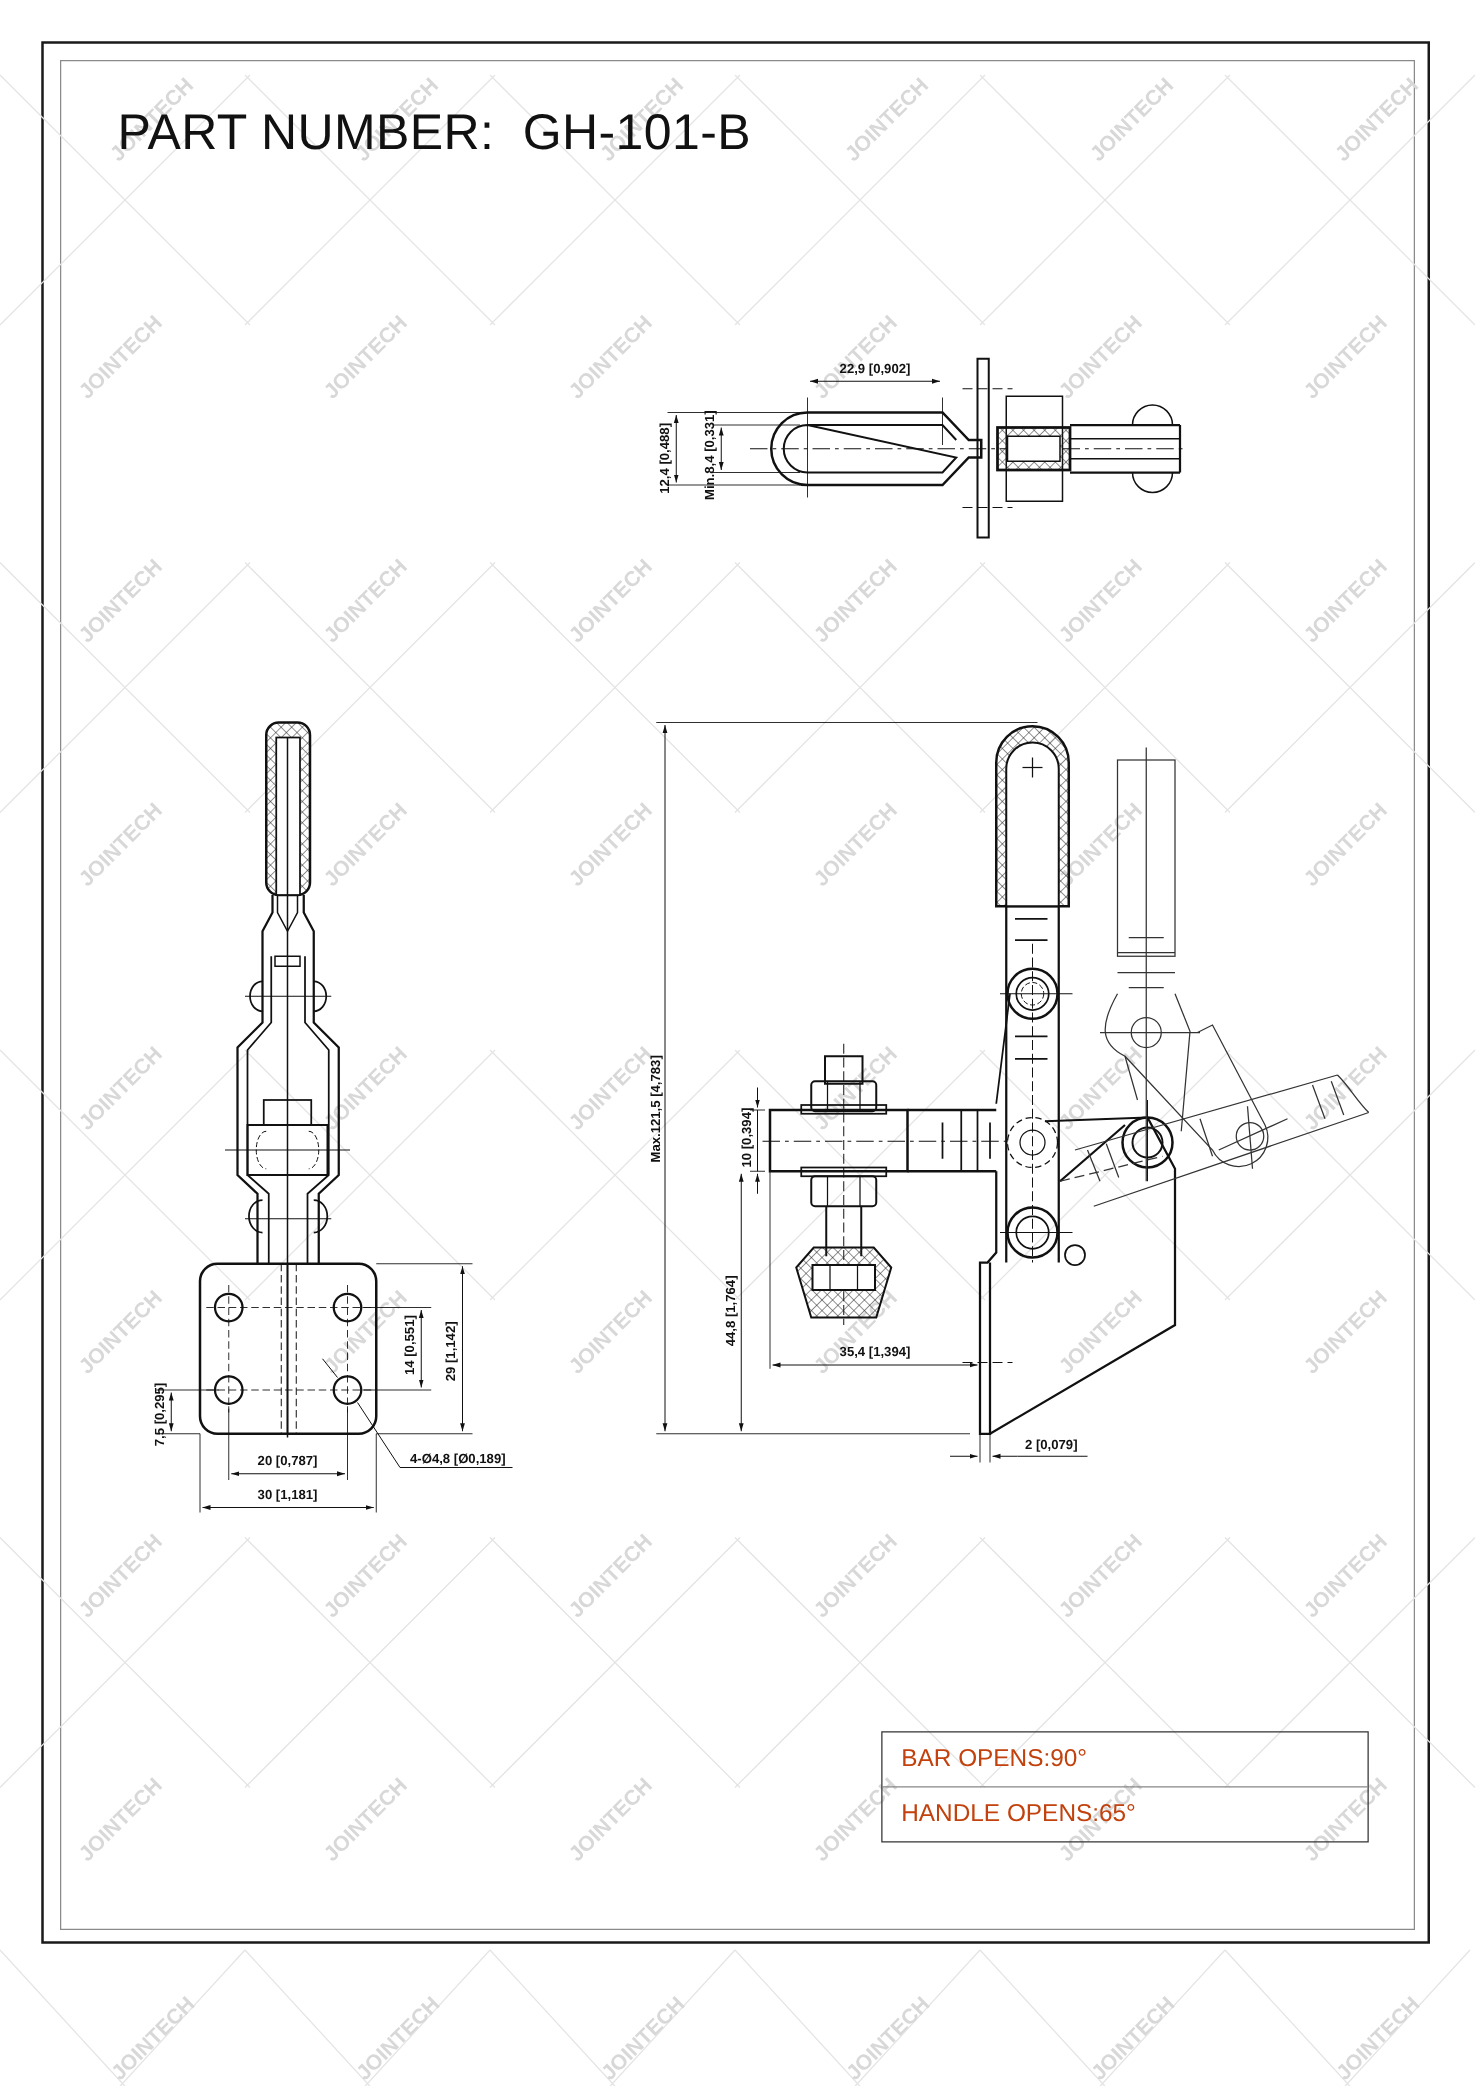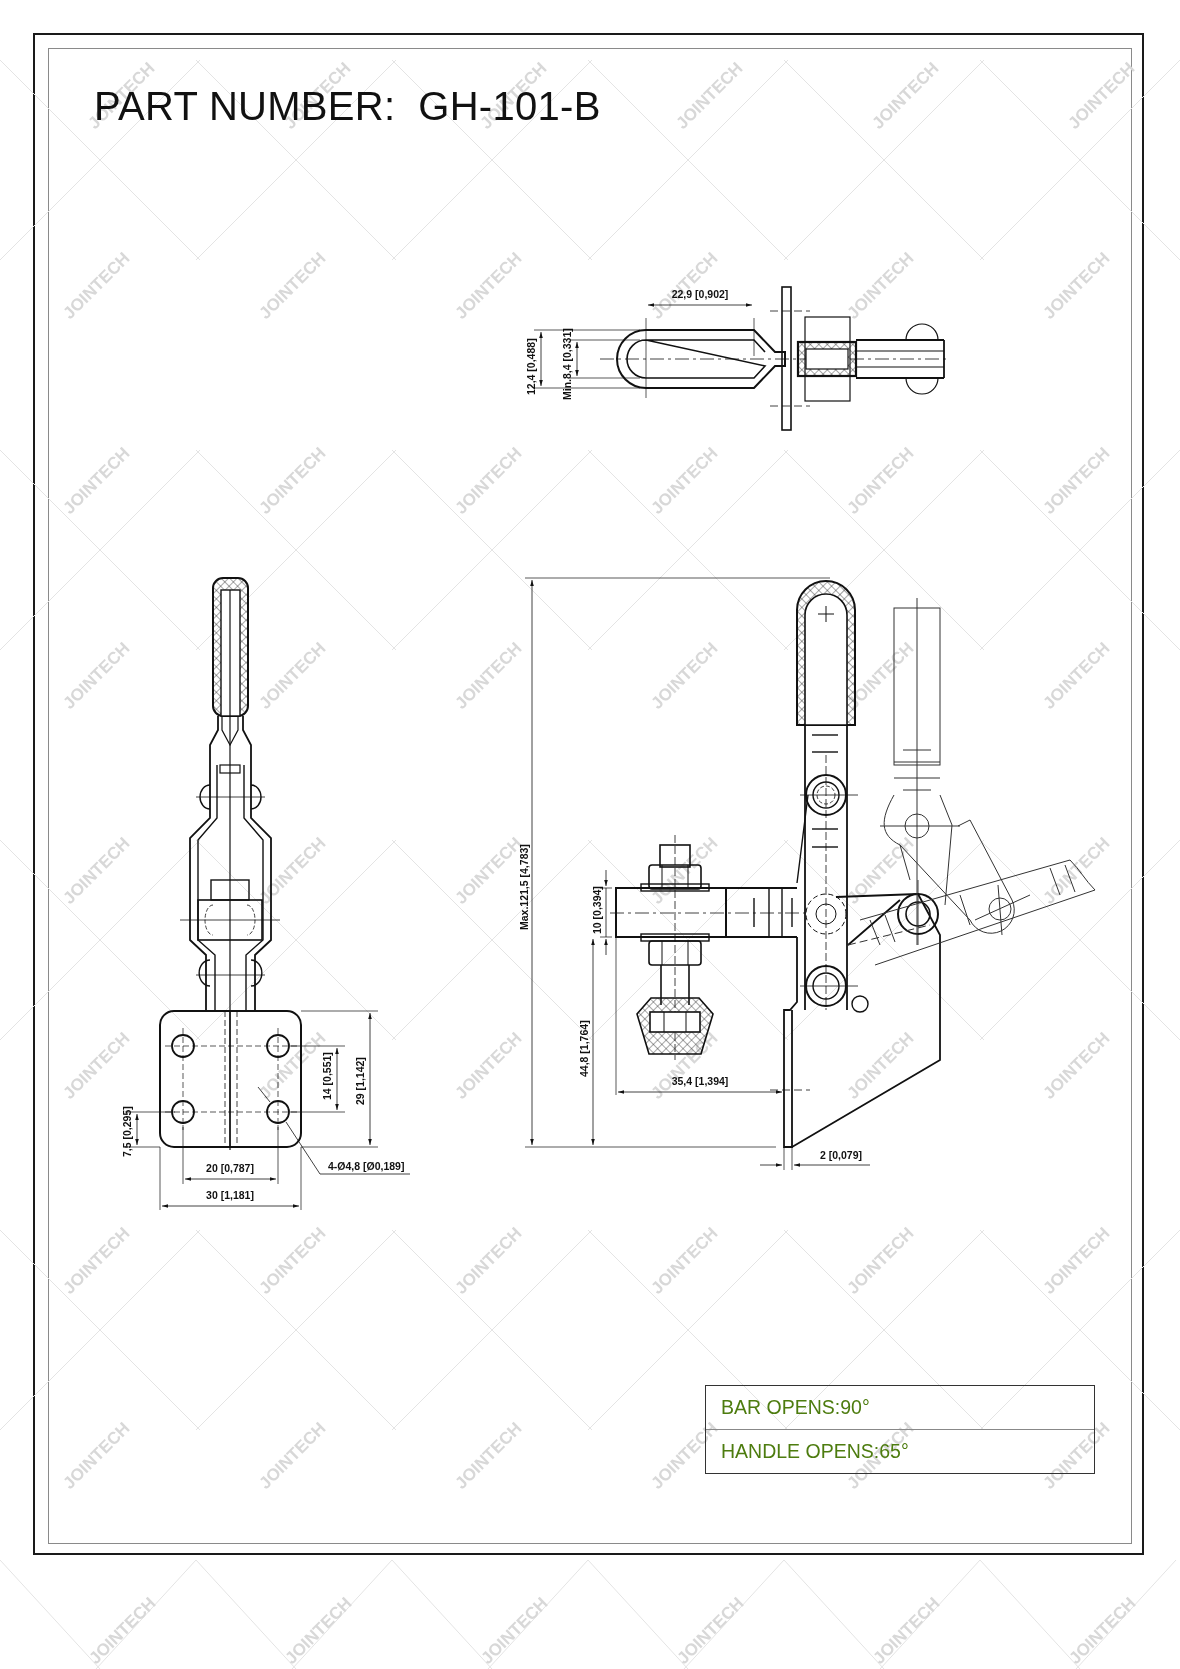--- a/index.html
+++ b/index.html
@@ -3,21 +3,21 @@
 <meta charset="utf-8">
 <style>
   html, body { margin: 0; padding: 0; background: #ffffff; }
   body { width: 1180px; height: 1669px; position: relative; overflow: hidden; font-family: "Liberation Sans", sans-serif; }
   .frame-outer { position: absolute; left: 33px; top: 33px; width: 1111px; height: 1522px; border: 2px solid #1a1a1a; box-sizing: border-box; }
   .frame-inner { position: absolute; left: 48px; top: 48px; width: 1084px; height: 1496px; border: 1px solid #8a8a8a; box-sizing: border-box; }
   .title { position: absolute; left: 94px; top: 84px; font-family: Liberation Sans, sans-serif; font-size: 40px; color: #111; letter-spacing: 0.3px; white-space: pre; }
   svg.drawing { position: absolute; left: 0; top: 0; }
   .dim { font-family: "Liberation Sans", sans-serif; font-size: 10.5px; font-weight: bold; fill: #111; }
   .spec-table { position: absolute; left: 705px; top: 1385px; width: 390px; border: 1.5px solid #333; box-sizing: border-box; }
-  .spec-row { height: 43px; border-bottom: 1px solid #888; display: flex; align-items: center; padding-left: 15px; font-size: 19.5px; color: #4d7c0f; }
+  .spec-row { height: 43px; border-bottom: 1px solid #888; display: flex; align-items: center; padding-left: 15px; font-size: 19.5px; color: #c2410c; }
   .spec-row:last-child { border-bottom: none; }
   .wm { fill: #d8d8d8; font-family: "Liberation Sans", sans-serif; font-weight: bold; font-size: 17px; }
 </style>
 </head>
 <body>
 
 <div class="frame-outer"></div>
 <div class="frame-inner"></div>
 
 <svg class="drawing" width="1180" height="1669" viewBox="0 0 1180 1669">

